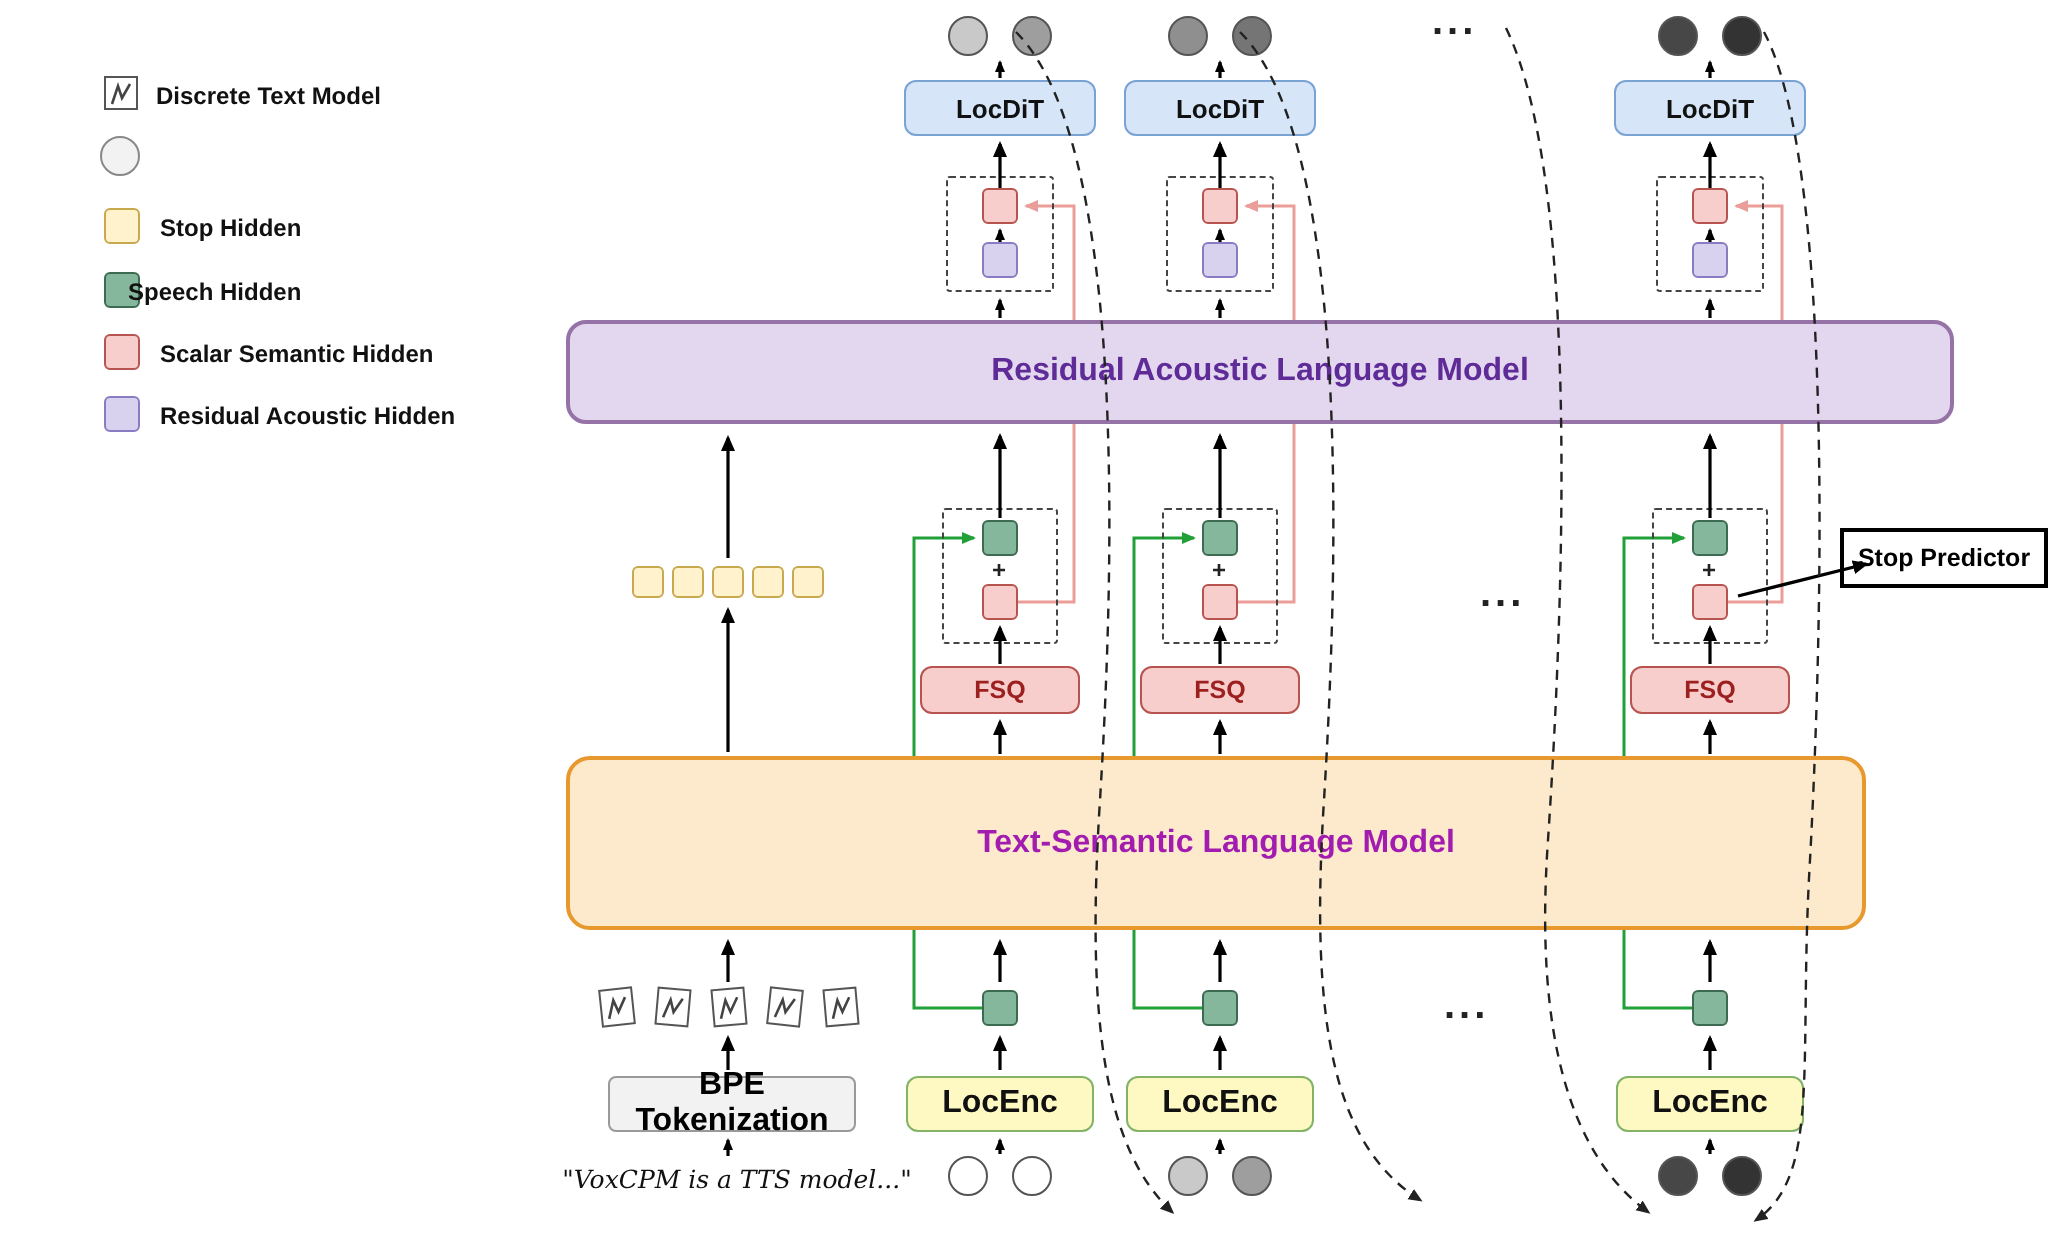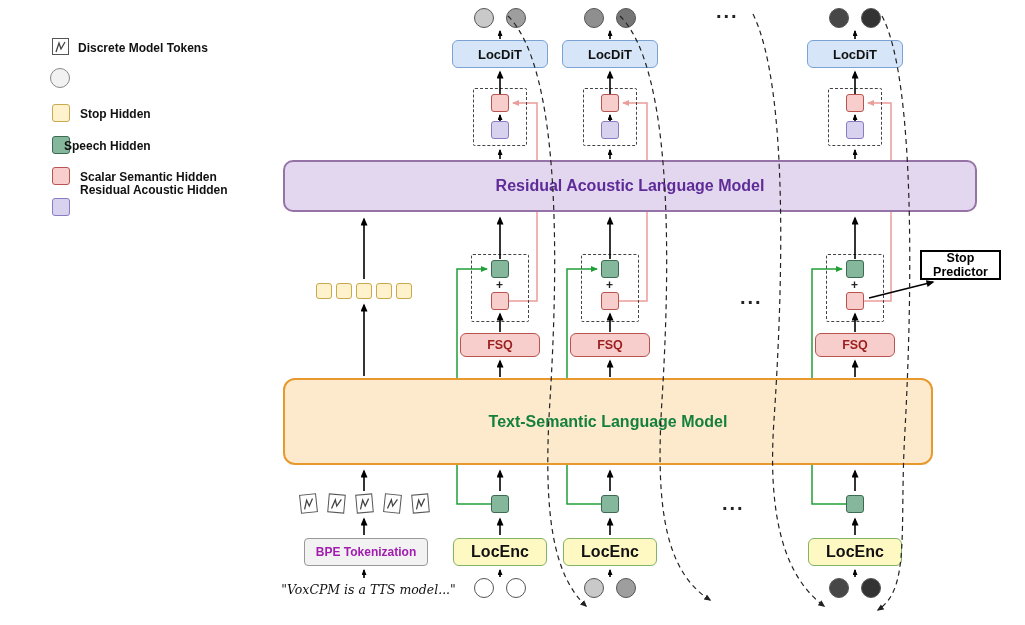--- a/index.html
+++ b/index.html
@@ -15,22 +15,22 @@
   .sq.green{background:#85b79c;border-color:#3d6b52;}
   .sq.yellow{width:16px;height:16px;background:#fff2cc;border-color:#c9a94e;}
   .dashedbox{position:absolute;z-index:1;border:1.2px dashed #444;border-radius:2px;box-sizing:border-box;background:transparent;}
   .circle{position:absolute;z-index:1;width:20px;height:20px;border-radius:50%;border:1.5px solid #555;box-sizing:border-box;}
   .bigbox{position:absolute;z-index:1;display:flex;align-items:center;justify-content:center;
           font-weight:bold;box-sizing:border-box;text-align:center;}
   .locdit{background:#d6e6f8;border:1.5px solid #7aa3d4;border-radius:6px;font-size:13px;color:#111;}
   .fsq{background:#f8cecc;border:1.6px solid #b85450;border-radius:6px;color:#9c2020;font-size:12.5px;}
   .locenc{background:#fef9c3;border:1.6px solid #82b366;border-radius:6px;font-size:16px;color:#111;}
   .ralm{background:#e3d7f0;border:2px solid #9673a6;border-radius:10px;color:#5e2b97;font-size:16px;}
-  .tslm{background:#fdeacc;border:2.5px solid #e8992e;border-radius:12px;color:#15803d;font-size:16px;}
-  .bpe{background:#f2f2f2;border:1.5px solid #999;border-radius:4px;font-size:12px;color:#a21caf;text-align:center;}
+  .tslm{background:#fdeacc;border:2.5px solid #e8992e;border-radius:12px;color:#a21caf;font-size:16px;}
+  .bpe{background:#f2f2f2;border:1.5px solid #999;border-radius:4px;font-size:16px;color:#000000;text-align:center;}
   .stop{background:#ffffff;border:2px solid #000;font-size:12.5px;color:#000;}
   .ellipsis{position:absolute;z-index:2;font-weight:bold;font-size:20px;letter-spacing:2px;color:#222;}
   .legend-label{position:absolute;z-index:1;font-weight:bold;font-size:12px;white-space:nowrap;}
   .token{position:absolute;z-index:1;width:17px;height:19px;background:#fff;border:1.3px solid #555;
          box-sizing:border-box;display:flex;align-items:center;justify-content:center;}
   .plus{position:absolute;z-index:1;font-size:12px;font-weight:bold;line-height:12px;color:#222;}
   .quote{position:absolute;z-index:1;font-family:"DejaVu Serif",serif;font-style:italic;font-size:12.5px;
          text-align:center;color:#111;}
 </style>
 </head>
@@ -57,35 +57,35 @@
       <path d="M619,301 L647,301 L647,103 L623,103" marker-end="url(#m-p)"></path>
       <path d="M864,301 L891,301 L891,103 L868,103" marker-end="url(#m-p)"></path>
     </g>
   </svg>
 
   <div class="token node" style="left:52px;top:38px;width:17px;height:17px;">
     <svg width="13" height="14" viewBox="0 0 13 14">
       <polyline points="2,12 5,3 7,9 11,2" fill="none" stroke="#444" stroke-width="1.3"></polyline>
       </svg>
   </div>
-  <div class="legend-label" style="left:78px;top:41px;">Discrete Model Tokens</div>
+  <div class="legend-label" style="left:78px;top:41px;">Discrete Text Model</div>
 
   <div class="circle node" style="left:50px;top:68px;background:#f2f2f2;border-color:#888;"></div>
 
   <div class="sq yellow" style="left:52px;top:104px;width:18px;height:18px;"></div>
   <div class="legend-label" style="left:80px;top:107px;">Stop Hidden</div>
 
   <div class="sq green" style="left:52px;top:136px;"></div>
   <div class="legend-label" style="left:64px;top:139px;">Speech Hidden</div>
 
   <div class="sq pink" style="left:52px;top:167px;"></div>
   <div class="legend-label" style="left:80px;top:170px;">Scalar Semantic Hidden</div>
 
   <div class="sq lav" style="left:52px;top:198px;"></div>
-  <div class="legend-label" style="left:80px;top:183px;">Residual Acoustic Hidden</div>
+  <div class="legend-label" style="left:80px;top:201px;">Residual Acoustic Hidden</div>
 
   <div class="circle" style="left:474px;top:8px;background:#c9c9c9;"></div>
   <div class="circle" style="left:506px;top:8px;background:#9e9e9e;"></div>
   <div class="circle" style="left:584px;top:8px;background:#8f8f8f;"></div>
   <div class="circle" style="left:616px;top:8px;background:#757575;"></div>
   <div class="ellipsis" style="left:716px;top:0px;">...</div>
   <div class="circle" style="left:829px;top:8px;background:#474747;"></div>
   <div class="circle" style="left:861px;top:8px;background:#333333;"></div>
 
   <div class="bigbox locdit" style="left:452px;top:40px;width:96px;height:28px;">LocDiT</div>
@@ -122,21 +122,21 @@
   <div class="plus" style="left:606px;top:279px;">+</div>
   <div class="sq pink" style="left:601px;top:292px;"></div>
 
   <div class="ellipsis" style="left:740px;top:286px;">...</div>
 
   <div class="dashedbox" style="left:826px;top:254px;width:58px;height:68px;"></div>
   <div class="sq green" style="left:846px;top:260px;"></div>
   <div class="plus" style="left:851px;top:279px;">+</div>
   <div class="sq pink" style="left:846px;top:292px;"></div>
 
-  <div class="bigbox stop" style="left:920px;top:250px;width:81px;height:30px;">Stop Predictor</div>
+  <div class="bigbox stop" style="left:920px;top:264px;width:104px;height:30px;">Stop Predictor</div>
 
   <div class="bigbox fsq" style="left:460px;top:333px;width:80px;height:24px;">FSQ</div>
   <div class="bigbox fsq" style="left:570px;top:333px;width:80px;height:24px;">FSQ</div>
   <div class="bigbox fsq" style="left:815px;top:333px;width:80px;height:24px;">FSQ</div>
 
   <div class="bigbox tslm" style="left:283px;top:378px;width:650px;height:87px;">Text-Semantic Language Model</div>
 
   <div class="token" style="left:300px;top:494px;transform:rotate(-6deg);">
     <svg width="13" height="14" viewBox="0 0 13 14">
         <polyline points="2,12 5,3 7,9 11,2" fill="none" stroke="#444" stroke-width="1.3"></polyline>

